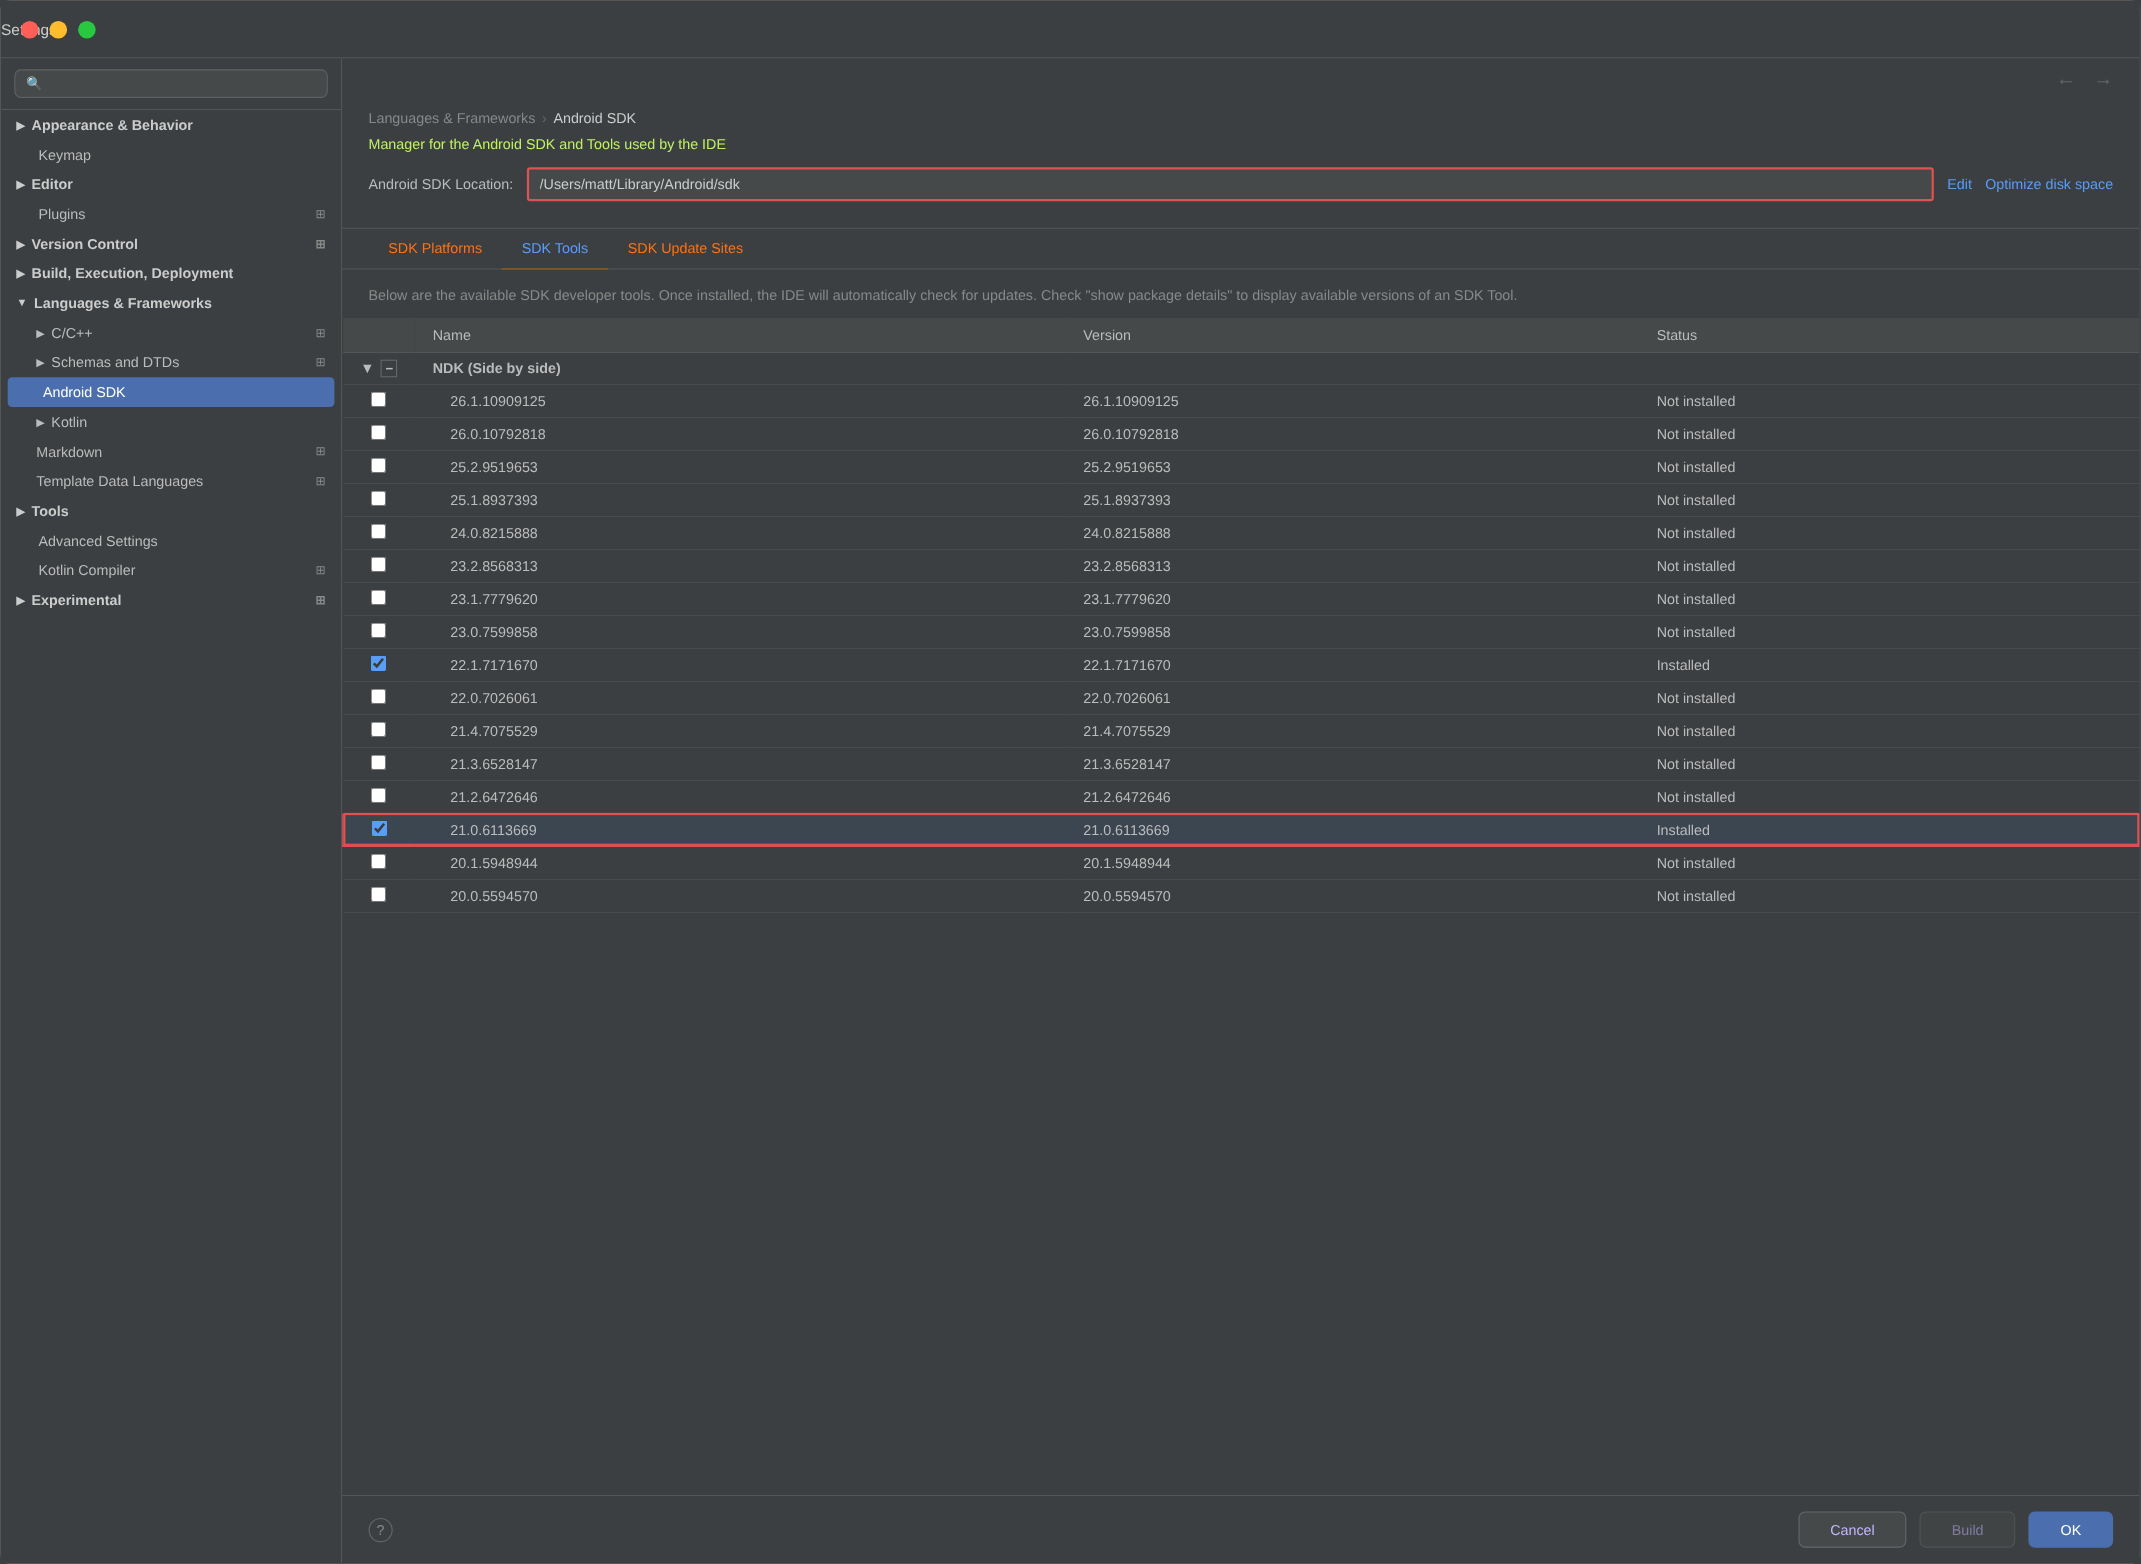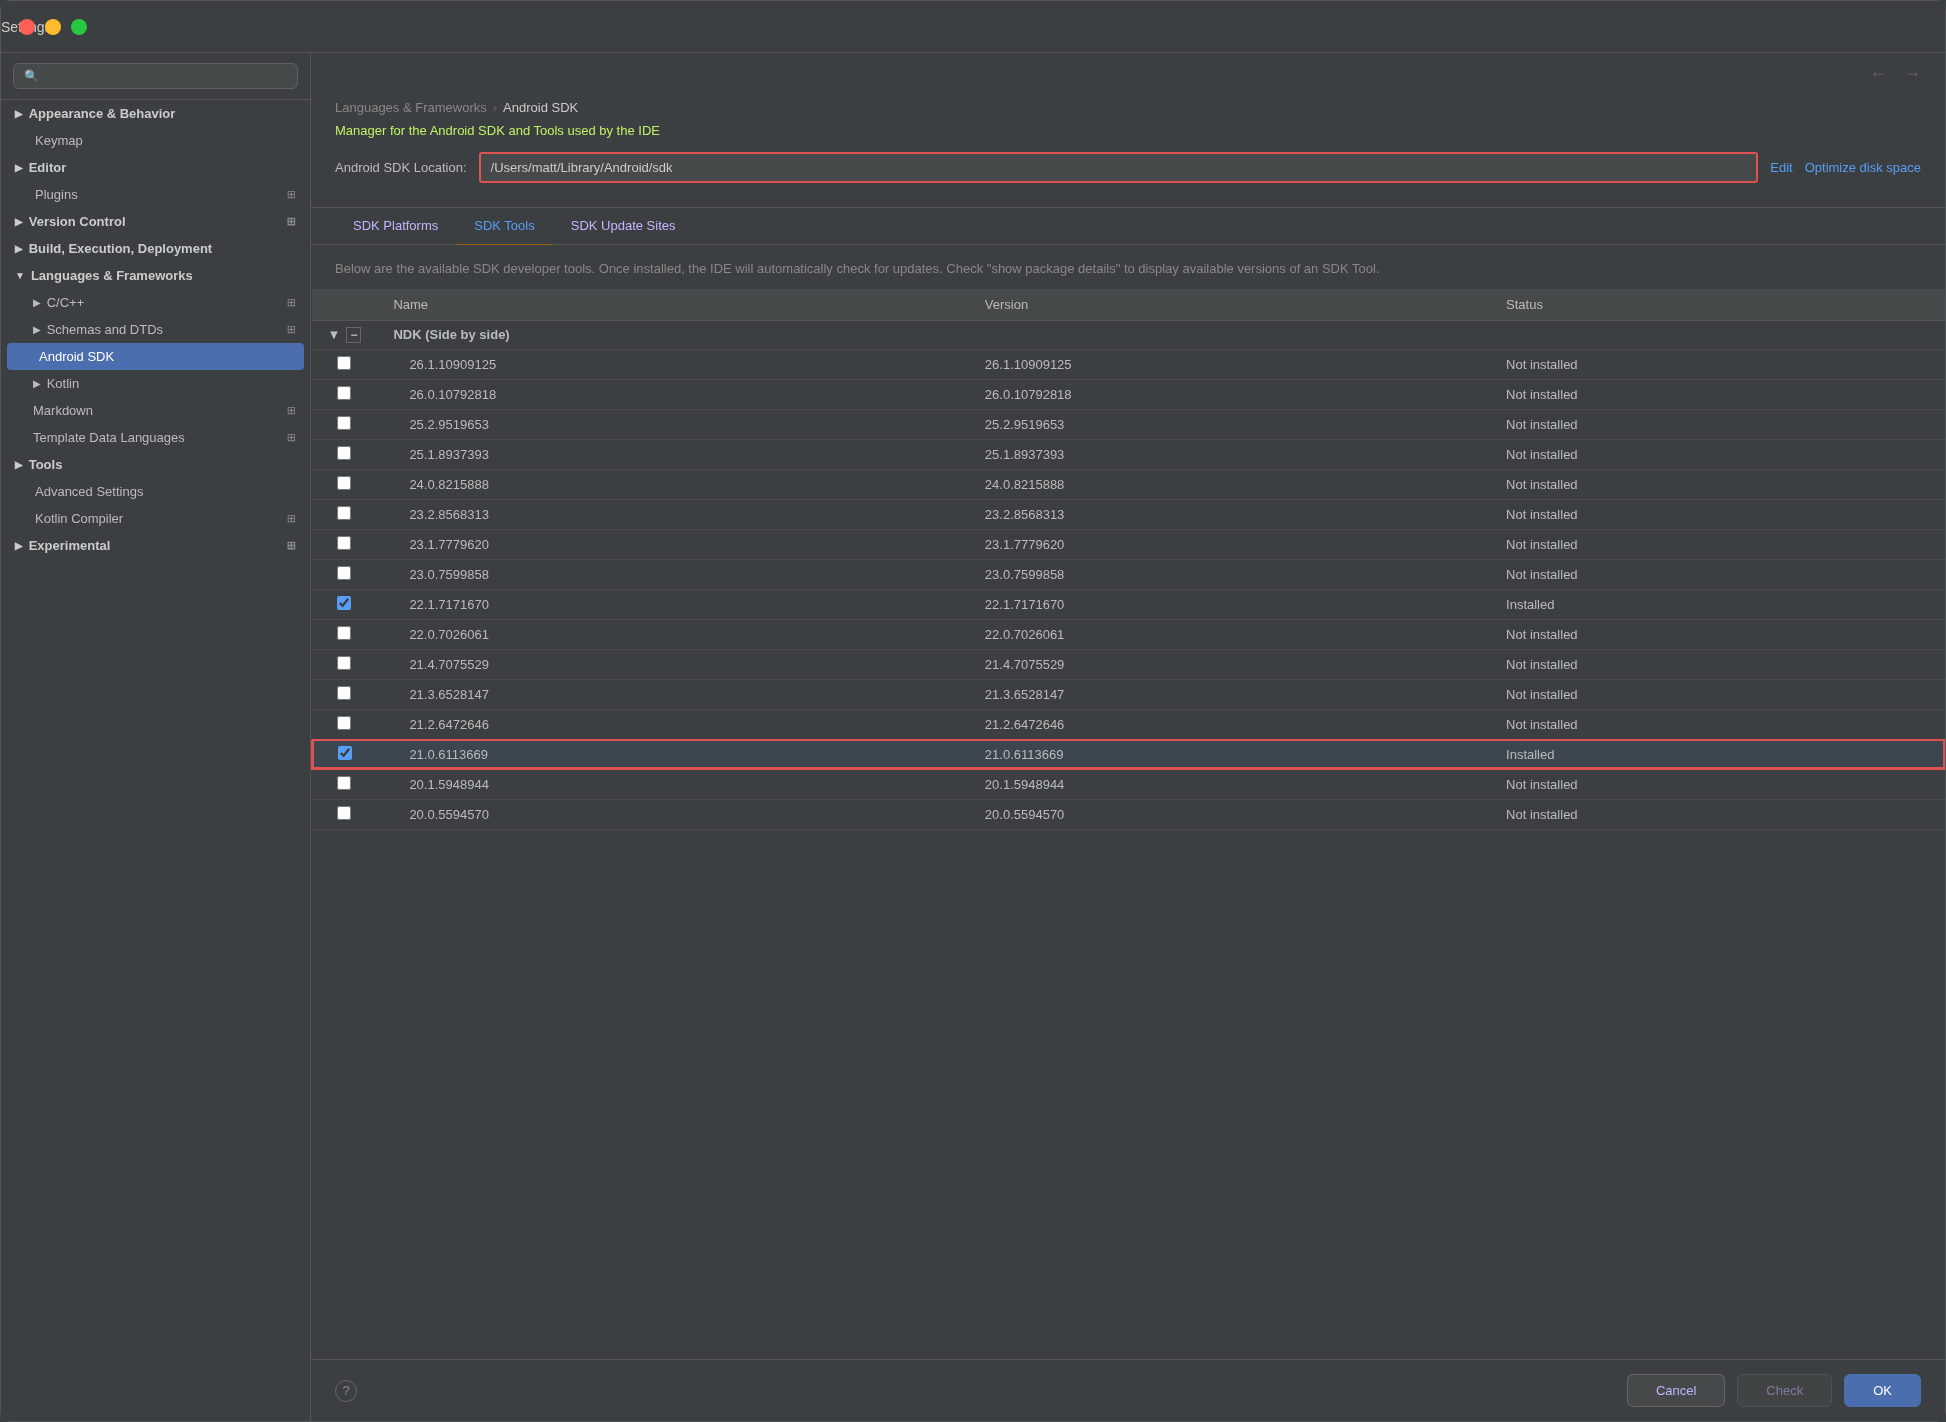--- a/index.html
+++ b/index.html
@@ -199,21 +199,21 @@
       gap: 0;
       border-bottom: 1px solid #555;
       padding: 0 24px;
       flex-shrink: 0;
     }
 
     .tab {
       padding: 10px 18px;
       cursor: pointer;
       font-size: 13px;
-      color: #c4b5fd;
+      color: #f97316;
       border-bottom: 2px solid transparent;
       margin-bottom: -1px;
     }
 
     .tab.active {
       color: #589df6;
       border-bottom: 1px solid #a16207;
     }
 
     
@@ -666,20 +666,20 @@
         </div>
 
       </div>
 
       <div style="border-top:1px solid #555; padding: 14px 24px; display:flex; align-items:center; justify-content:space-between; flex-shrink:0;">
         <div class="footer-left">
           <div class="help-icon">?</div>
         </div>
         <div class="buttons-row">
           <button class="btn">Cancel</button>
-          <button class="btn disabled">Check</button>
+          <button class="btn disabled">Build</button>
           <button class="btn primary">OK</button>
         </div>
       </div>
 
     </div>
   </div>
 </div>
 
 </body></html>

